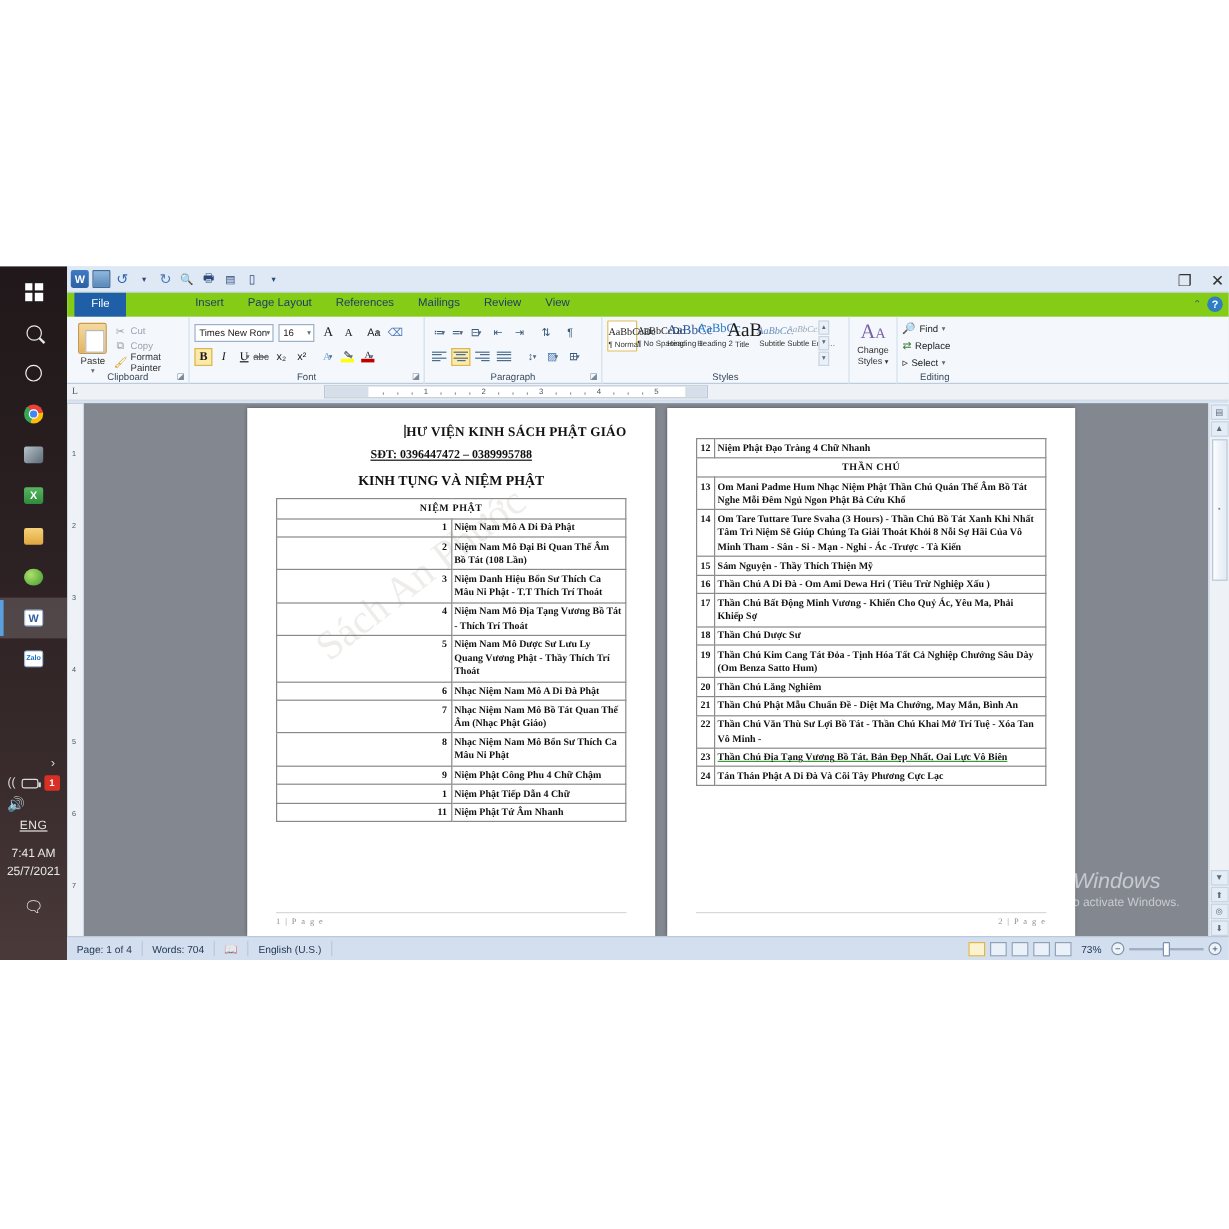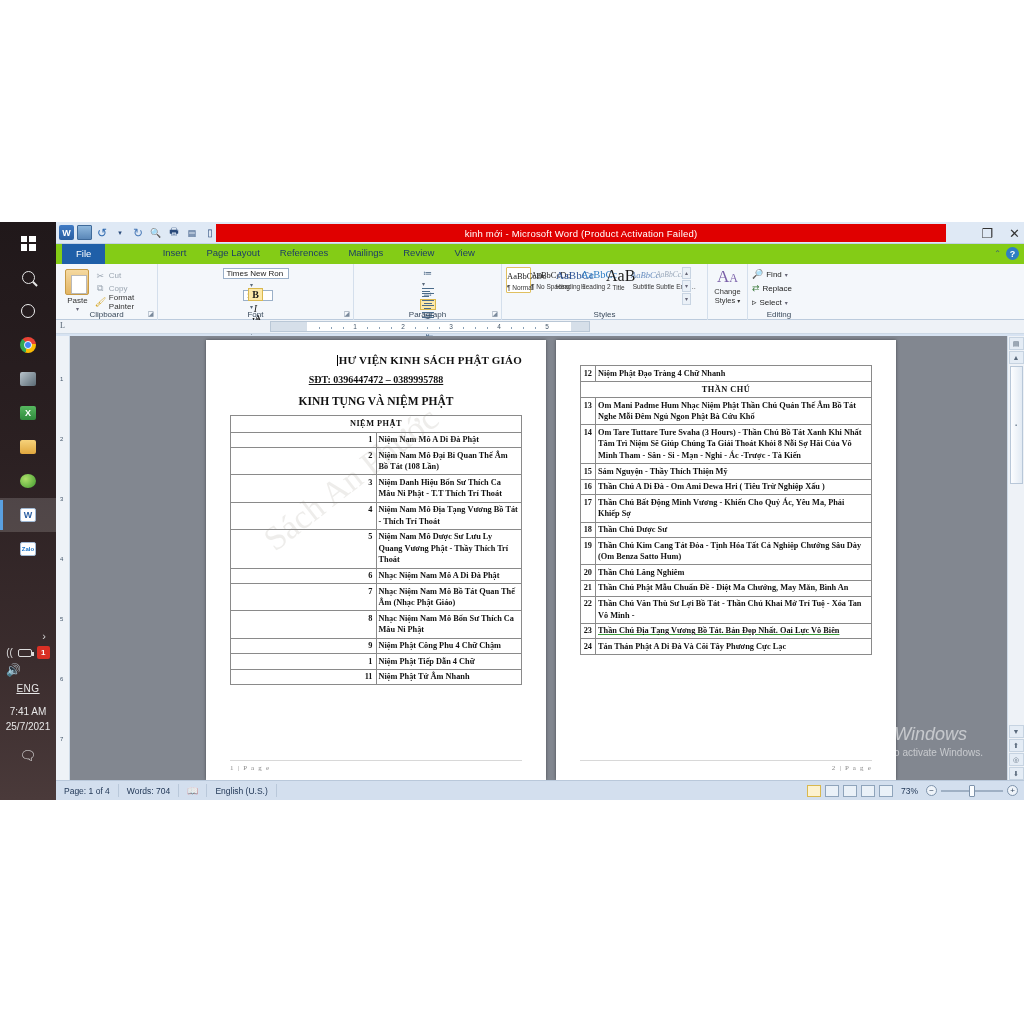--- a/index.html
+++ b/index.html
@@ -88,21 +88,21 @@
   .paste-ico { width:24px; height:26px; background:linear-gradient(180deg,#f5d9a0,#e2b463); border:1px solid #c79a46; border-radius:2px; position:relative; }
   .paste-ico:after { content:''; position:absolute; left:5px; top:5px; width:14px; height:17px; background:#fff; border:1px solid #b9b9b9; }
   .paste-txt { font-size:8px; color:#333; margin-top:1px; }
   .clip-right { padding-top:3px; }
   .clip-item { font-size:8px; color:#9aa5b1; display:flex; align-items:center; gap:3px; height:13px; }
   .clip-item .i { width:11px; text-align:center; font-size:9px; }
   .clip-item.fmt { color:#333; }
 
   
   .fontgrp { width:196px; }
-  .fontrow { display:flex; align-items:center; gap:2px; height:18px; margin-top:2px;flex-direction:column; }
+  .fontrow { display:flex; align-items:center; gap:2px; height:18px; margin-top:2px; }
   .fontbox { width:66px; height:15px; background:#fff; border:1px solid #9bb0c8; font-size:8px;
              display:flex; align-items:center; padding-left:3px; color:#222; }
   .szbox { width:30px; height:15px; background:#fff; border:1px solid #9bb0c8; font-size:8px;
              display:flex; align-items:center; padding-left:3px; color:#222; }
   .mini-dd { font-size:6px; color:#5a6a7c; margin-left:-8px; }
   .fbtn { min-width:15px; height:15px; display:flex; align-items:center; justify-content:center;
           font-size:9px; color:#1a1a1a; }
   .fbtn.big { font-size:11px; }
   .fbtn.bold { font-weight:bold; font-family:"Liberation Serif",serif; background:#fde9a9; border:1px solid #d9b84e; font-size:10px;}
   .fbtn.ital { font-style:italic; font-family:"Liberation Serif",serif; font-size:10px;}
@@ -272,21 +272,20 @@
           </span>
         <span class="ic" style="color:#2f6ab0;font-size:12px;">↺</span>
         <span class="ic" style="font-size:7px;">▾</span>
         <span class="ic" style="color:#4a7ab8;font-size:12px;">↻</span>
         <span class="ic" style="font-size:9px;">🔍</span>
         <span class="ic" style="font-size:10px;">🖶</span>
         <span class="ic" style="font-size:9px;">▤</span>
         <span class="ic" style="font-size:10px;">▯</span>
         <span class="ic" style="font-size:7px;">▾</span>
       </div>
-      <div class="title-red">kinh mới  -  Microsoft Word (Product Activation Failed)</div>
       <div class="wbtns">
         <span>❐</span>
         <span>✕</span>
       </div>
     </div>
 
     <div class="tabs">
       <div class="tab file">File</div>
       <div class="tab sel">Home</div>
       <div class="tab">Insert</div>

